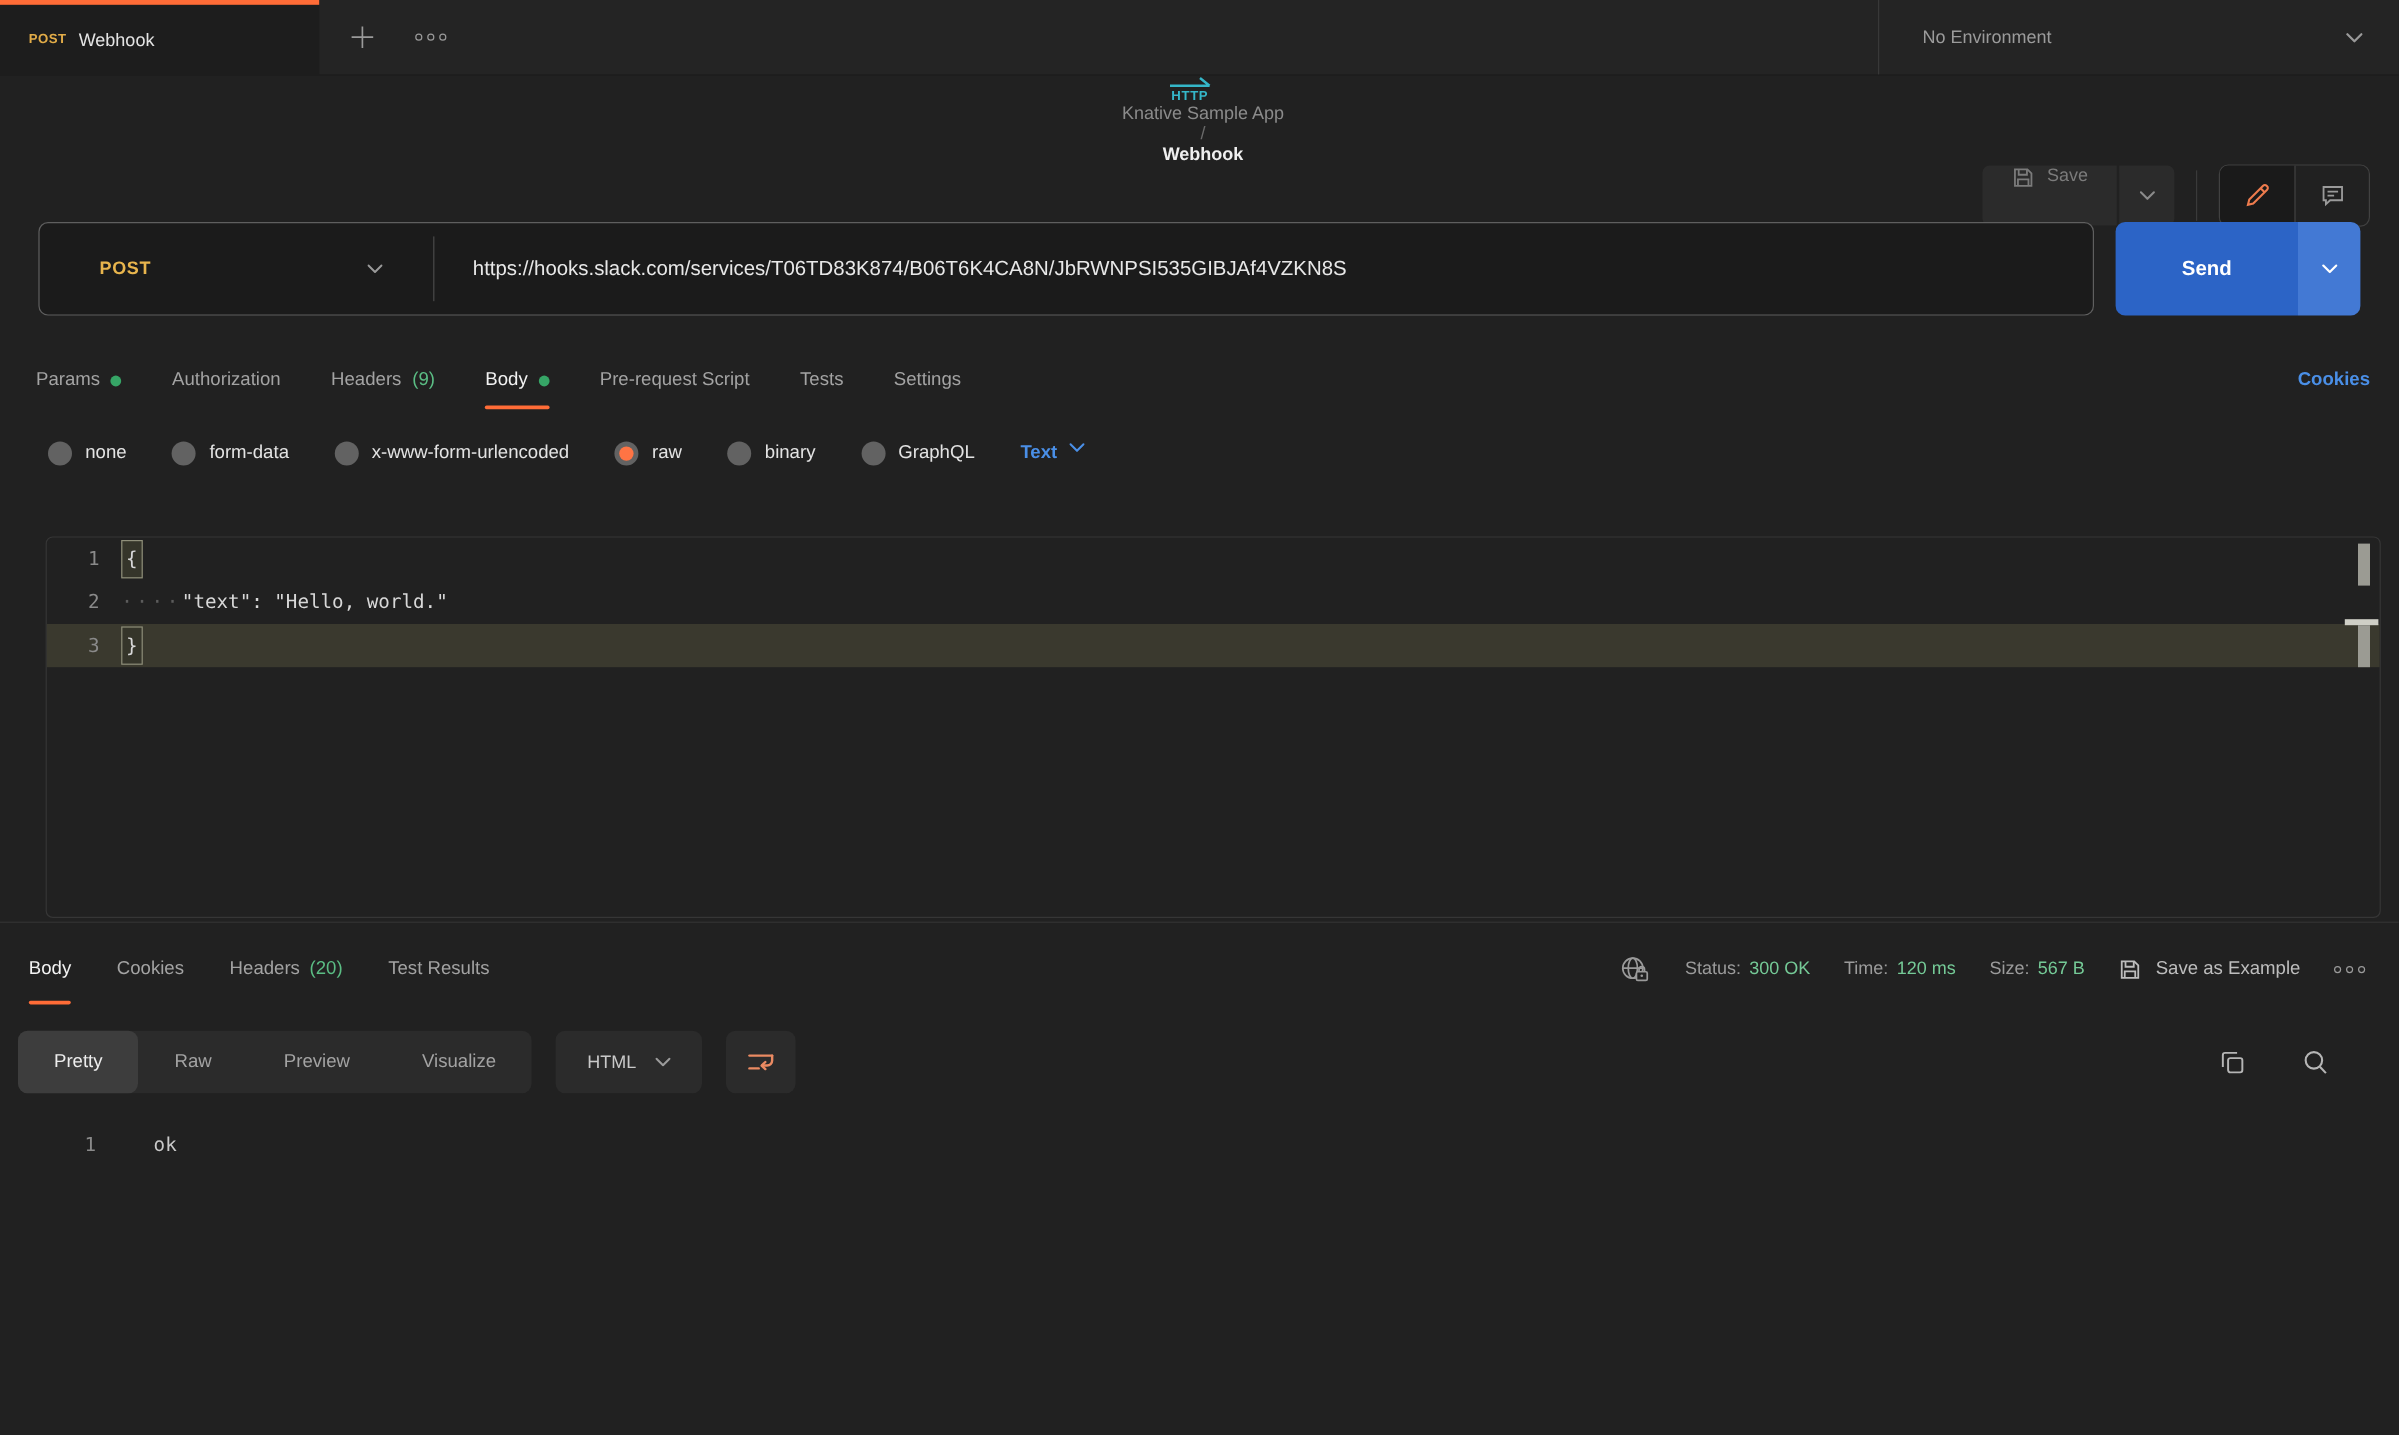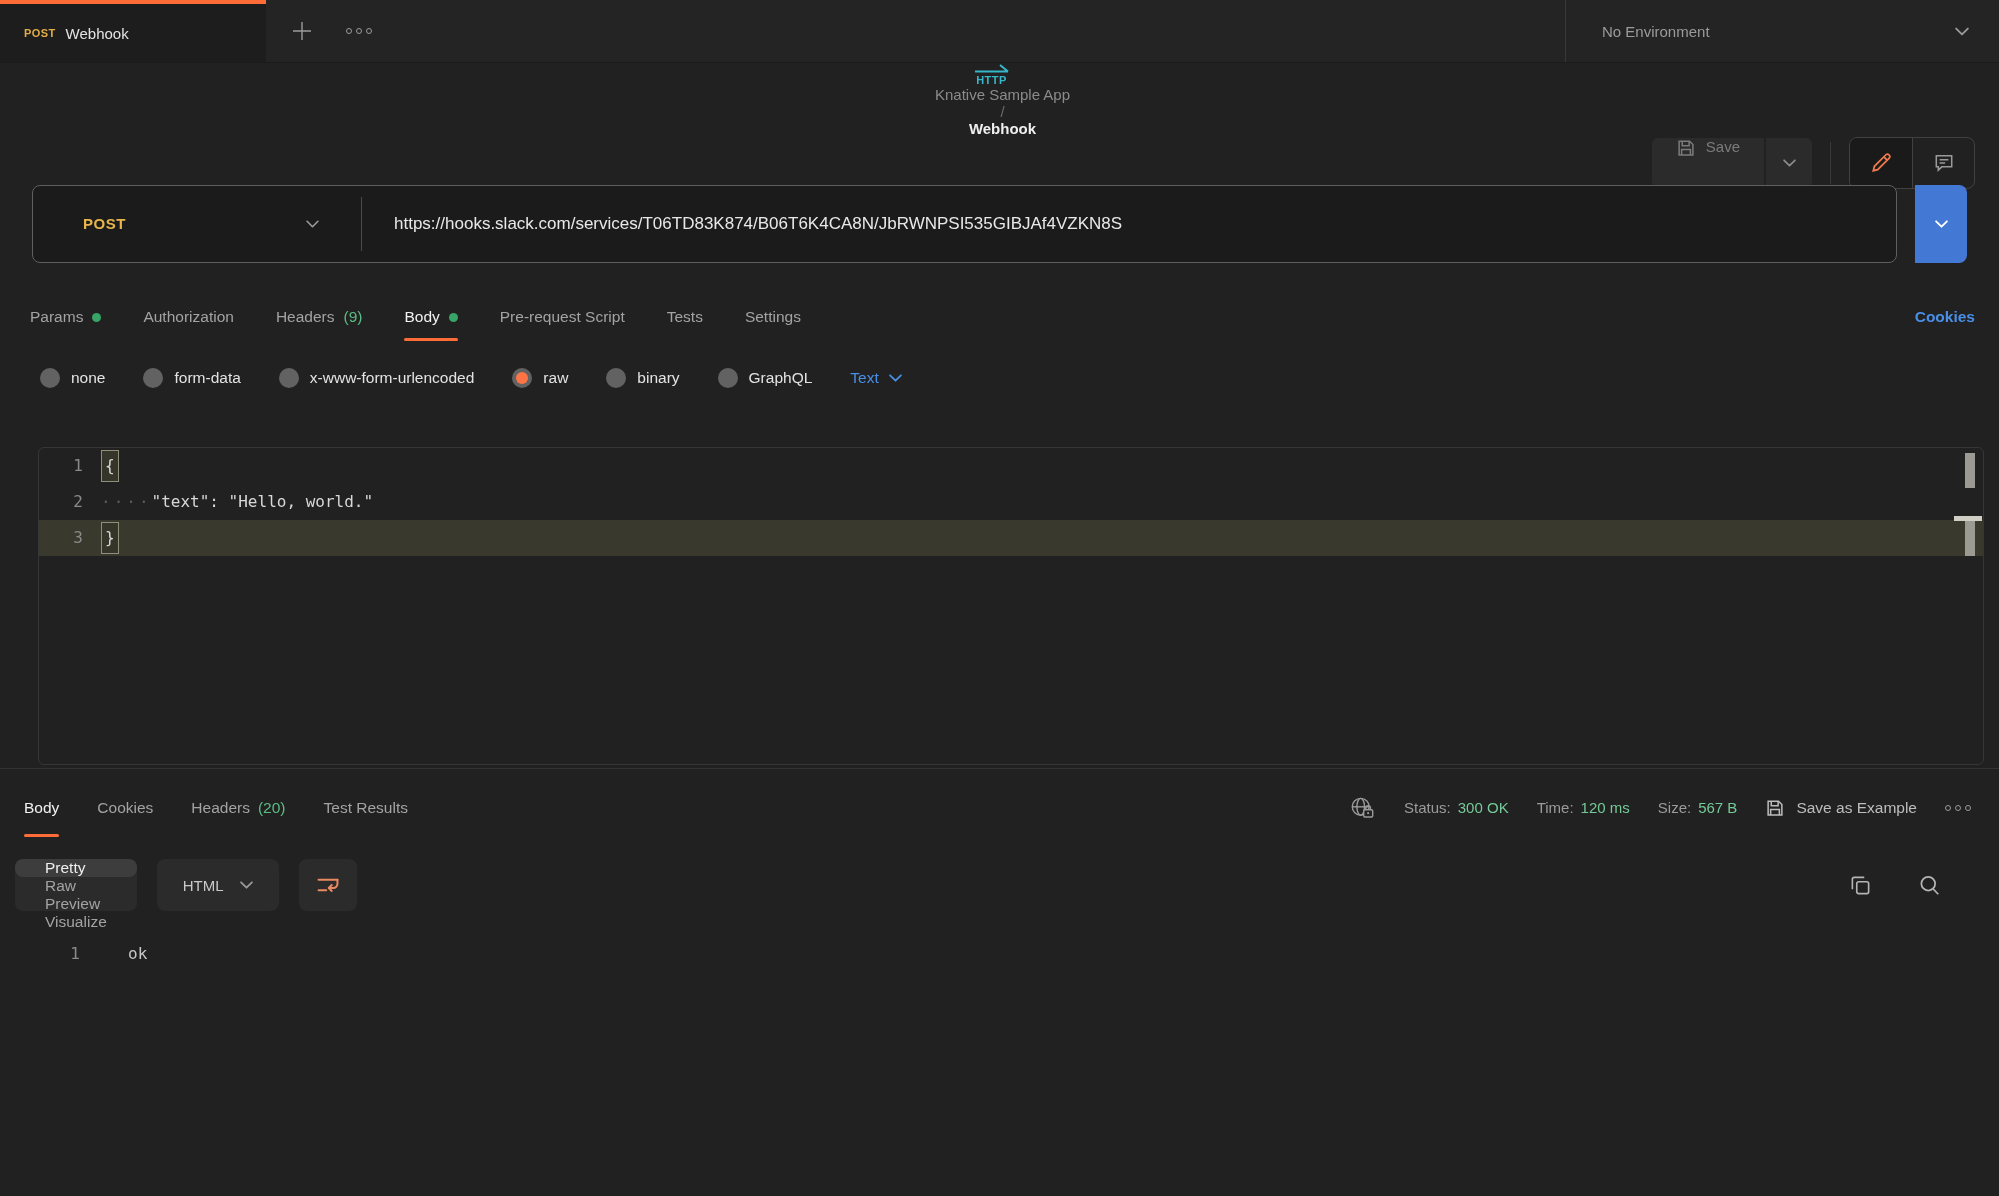--- a/index.html
+++ b/index.html
@@ -57,21 +57,21 @@
   .req-tab.active::after { content:""; position:absolute; left:0; right:0; bottom:6px; height:3px; background:#ff6c37; border-radius:2px; }
   .green-dot { width:9px; height:9px; border-radius:50%; background:#36a566; }
   .tab-count { color:#5bbd84; }
   .cookies-link { margin-left:auto; color:#4a8fe7; font-weight:600; font-size:15.5px; background:none; border:none; cursor:pointer; font-family:inherit; }
 
   
   .body-type-row { height:62px; display:flex; align-items:center; padding:0 40px; gap:38px; font-size:15.5px; color:#e3e3e3; }
   .radio { display:flex; align-items:center; gap:11px; background:none; border:none; color:#e3e3e3; font-size:15.5px; cursor:pointer; font-family:inherit; }
   .radio-circle { width:20px; height:20px; border-radius:50%; background:#626262; position:relative; }
   .radio.selected .radio-circle::after { content:""; position:absolute; inset:4px; border-radius:50%; background:#ff7444; }
-  .lang-select { display:flex; align-items:center; gap:10px; color:#4a8fe7; font-weight:400; font-size:15.5px; background:none; border:none; cursor:pointer; font-family:inherit; }
+  .lang-select { display:flex; align-items:flex-start; gap:10px; color:#4a8fe7; font-weight:700; font-size:15.5px; background:none; border:none; cursor:pointer; font-family:inherit; }
 
   
   .editor { margin:38px 15px 0 38px; height:318px; border:1px solid #363636; border-radius:6px; position:relative; font-family:"DejaVu Sans Mono", monospace; font-size:16px; }
   .code-line { height:36px; line-height:36px; display:flex; }
   .code-line.active-line { background:#3a392e; }
   .gutter { width:44px; text-align:right; color:#8a8a8a; flex:none; }
   .code-text { padding-left:18px; color:#d8d8d8; white-space:pre; }
   .bracket-box { display:inline-block; border:1px solid #8f8f7a; background:#35352a; padding:0 3px; line-height:30px; }
   .ws { color:#5c5c5c; letter-spacing:3px; }
   .scroll-mark-1 { position:absolute; right:8px; top:5px; width:10px; height:35px; background:#9b9b93; }
@@ -85,21 +85,21 @@
   .res-tab { height:100%; display:flex; align-items:center; gap:8px; position:relative; color:#a3a3a3; font-size:15.5px; background:none; border:none; cursor:pointer; font-family:inherit; }
   .res-tab.active { color:#f2f2f2; }
   .res-tab.active::after { content:""; position:absolute; left:0; right:0; bottom:9px; height:3px; background:#ff6c37; border-radius:2px; }
   .res-meta { margin-left:auto; display:flex; align-items:center; gap:28px; font-size:15px; }
   .meta-pair { display:flex; gap:7px; }
   .meta-label { color:#9b9b9b; }
   .meta-value { color:#75ca97; }
   .save-example { display:flex; align-items:center; gap:11px; color:#bdbdbd; font-size:15.5px; background:none; border:none; cursor:pointer; font-family:inherit; }
 
   .res-toolbar { height:78px; display:flex; align-items:center; padding:0 15px; gap:20px; }
-  .view-switch { display:flex; background:#2b2b2b; border-radius:8px; height:52px; align-items:stretch;flex-direction:column; }
+  .view-switch { display:flex; background:#2b2b2b; border-radius:8px; height:52px; align-items:stretch; }
   .view-seg { padding:0 30px; display:flex; align-items:center; font-size:15.5px; color:#a3a3a3; background:none; border:none; cursor:pointer; font-family:inherit; }
   .view-seg.active { background:#3d3d3d; color:#ededed; border-radius:8px; }
   .html-select { height:52px; background:#2b2b2b; border:none; border-radius:8px; padding:0 26px; display:flex; align-items:center; gap:16px; color:#c9c9c9; font-size:15px; font-weight:400; cursor:pointer; font-family:inherit; }
   .wrap-btn { width:58px; height:52px; background:#2b2b2b; border:none; border-radius:8px; display:flex; align-items:center; justify-content:center; cursor:pointer; }
   .res-tools-right { margin-left:auto; display:flex; align-items:center; gap:44px; padding-right:42px; }
 
   .res-body { display:flex; padding-top:20px; font-family:"DejaVu Sans Mono", monospace; font-size:16px; }
   .res-gutter { width:80px; text-align:right; color:#8a8a8a; flex:none; }
   .res-code { padding-left:48px; color:#c9c9c9; }
 </style>
@@ -183,20 +183,21 @@
     <button class="method-select">
       <span class="method-label">POST</span>
       <svg width="13" height="8" viewBox="0 0 12 7">
           <path d="M1 1l5 5 5-5" fill="none" stroke="#9a9a9a" stroke-width="1.5" stroke-linecap="round" stroke-linejoin="round"></path>
         </svg>
     </button>
     <span class="url-vdiv"></span>
     <div class="url-input">https://hooks.slack.com/services/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</div>
   </div>
   <div class="send-group">
+    <button class="send-main">Send</button>
     <button class="send-caret">
       <svg width="13" height="8" viewBox="0 0 12 7">
           <path d="M1 1l5 5 5-5" fill="none" stroke="#fff" stroke-width="1.7" stroke-linecap="round" stroke-linejoin="round"></path>
         </svg>
     </button>
   </div>
 </div>
 
 <nav class="req-tabs">
   <button class="req-tab">

